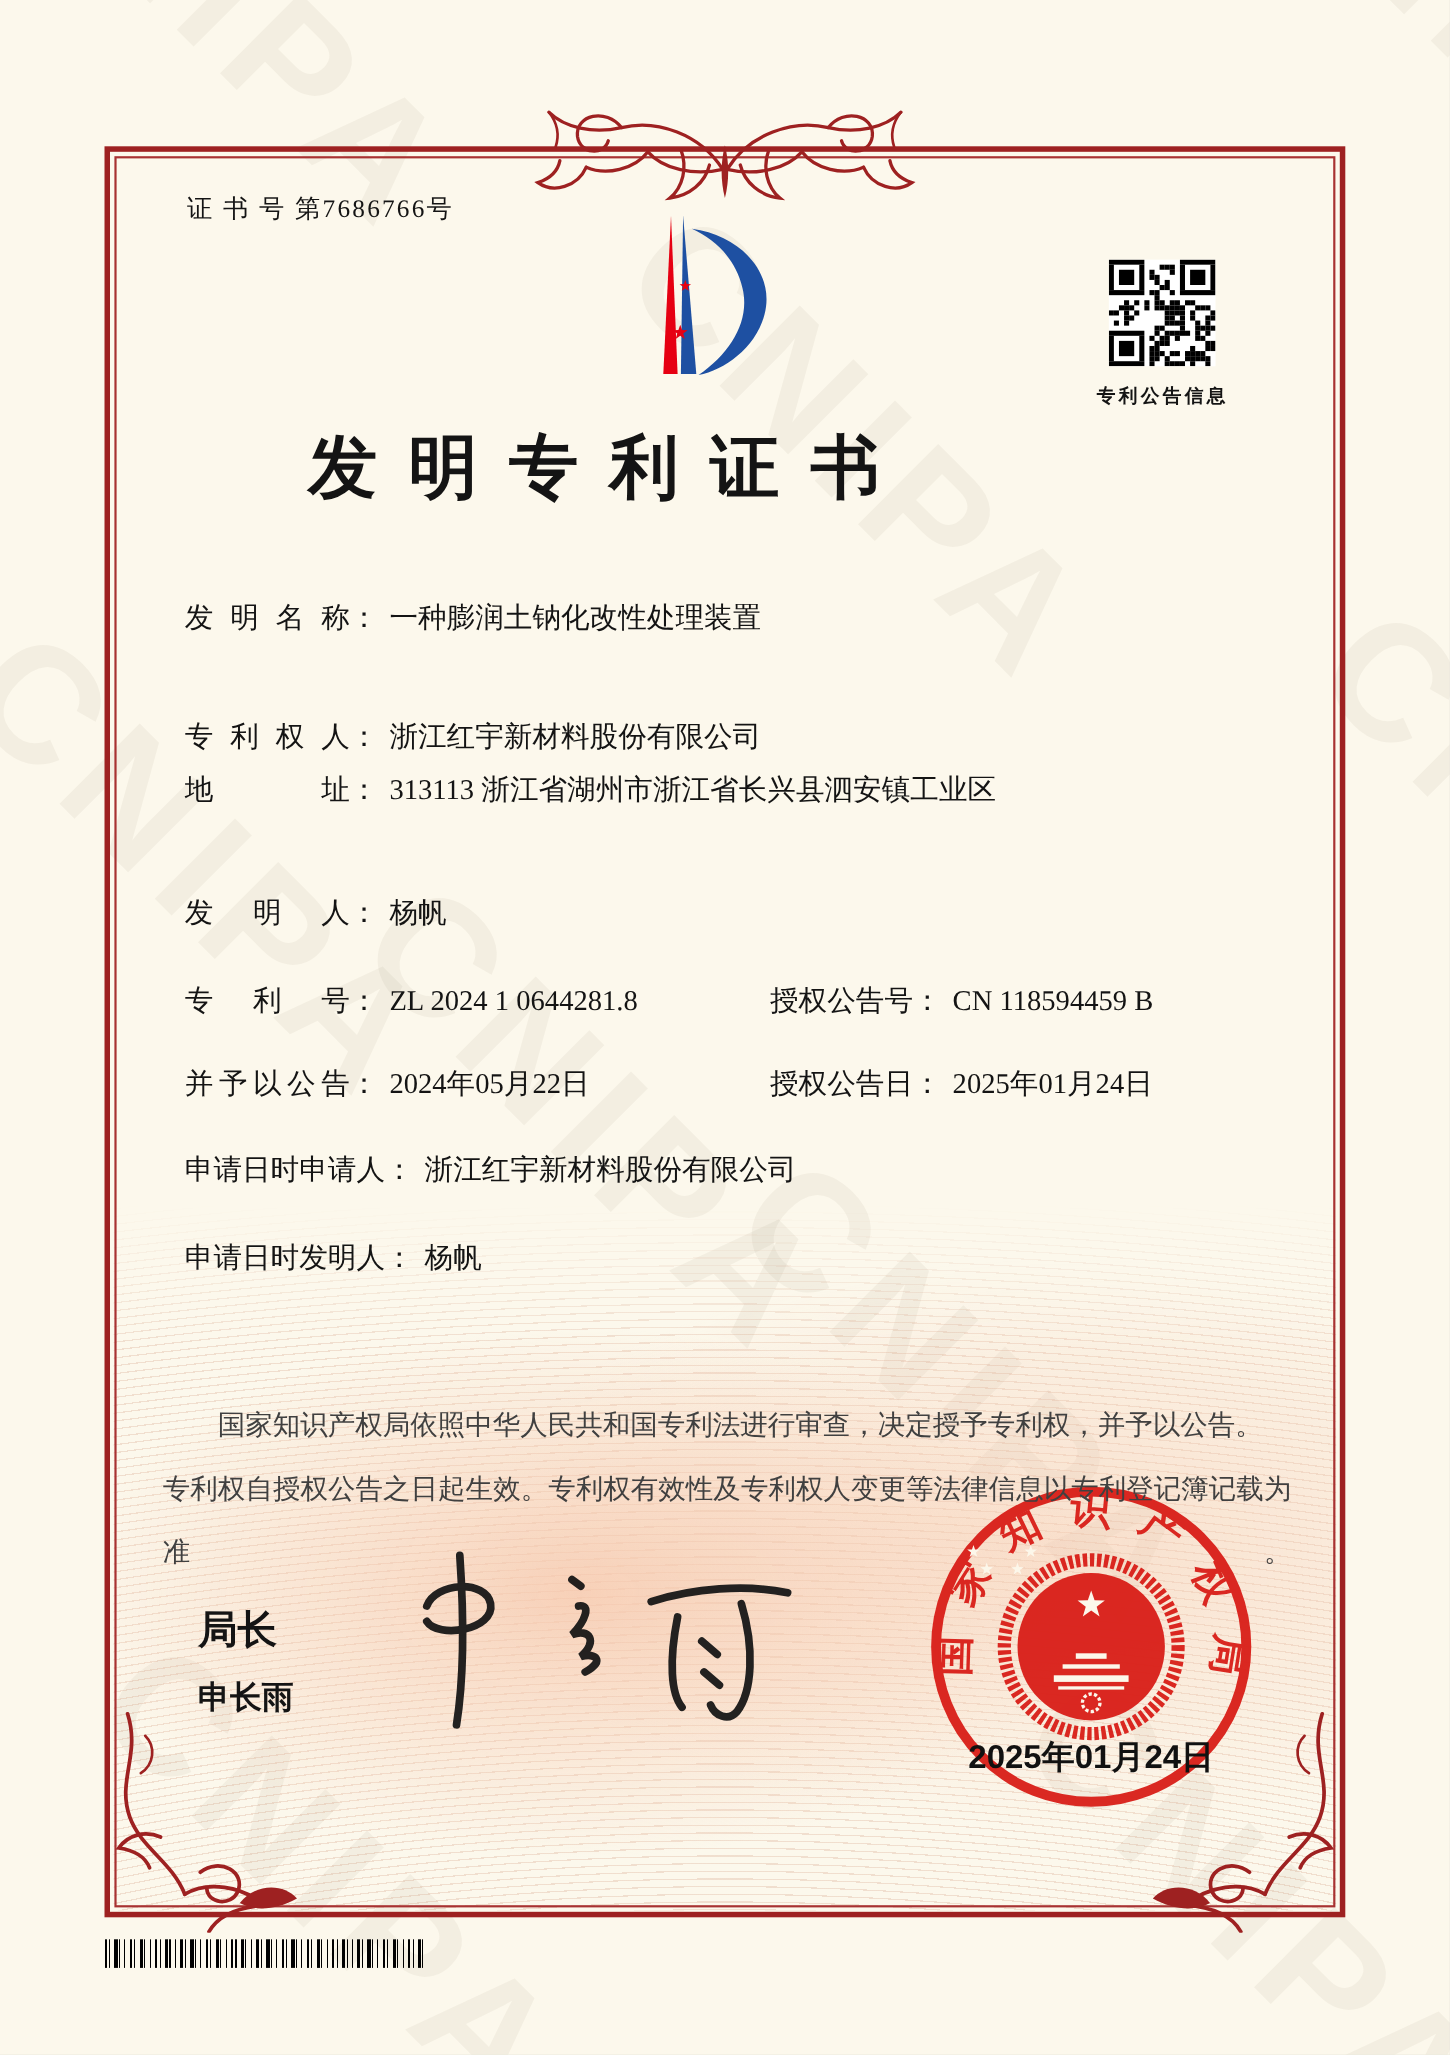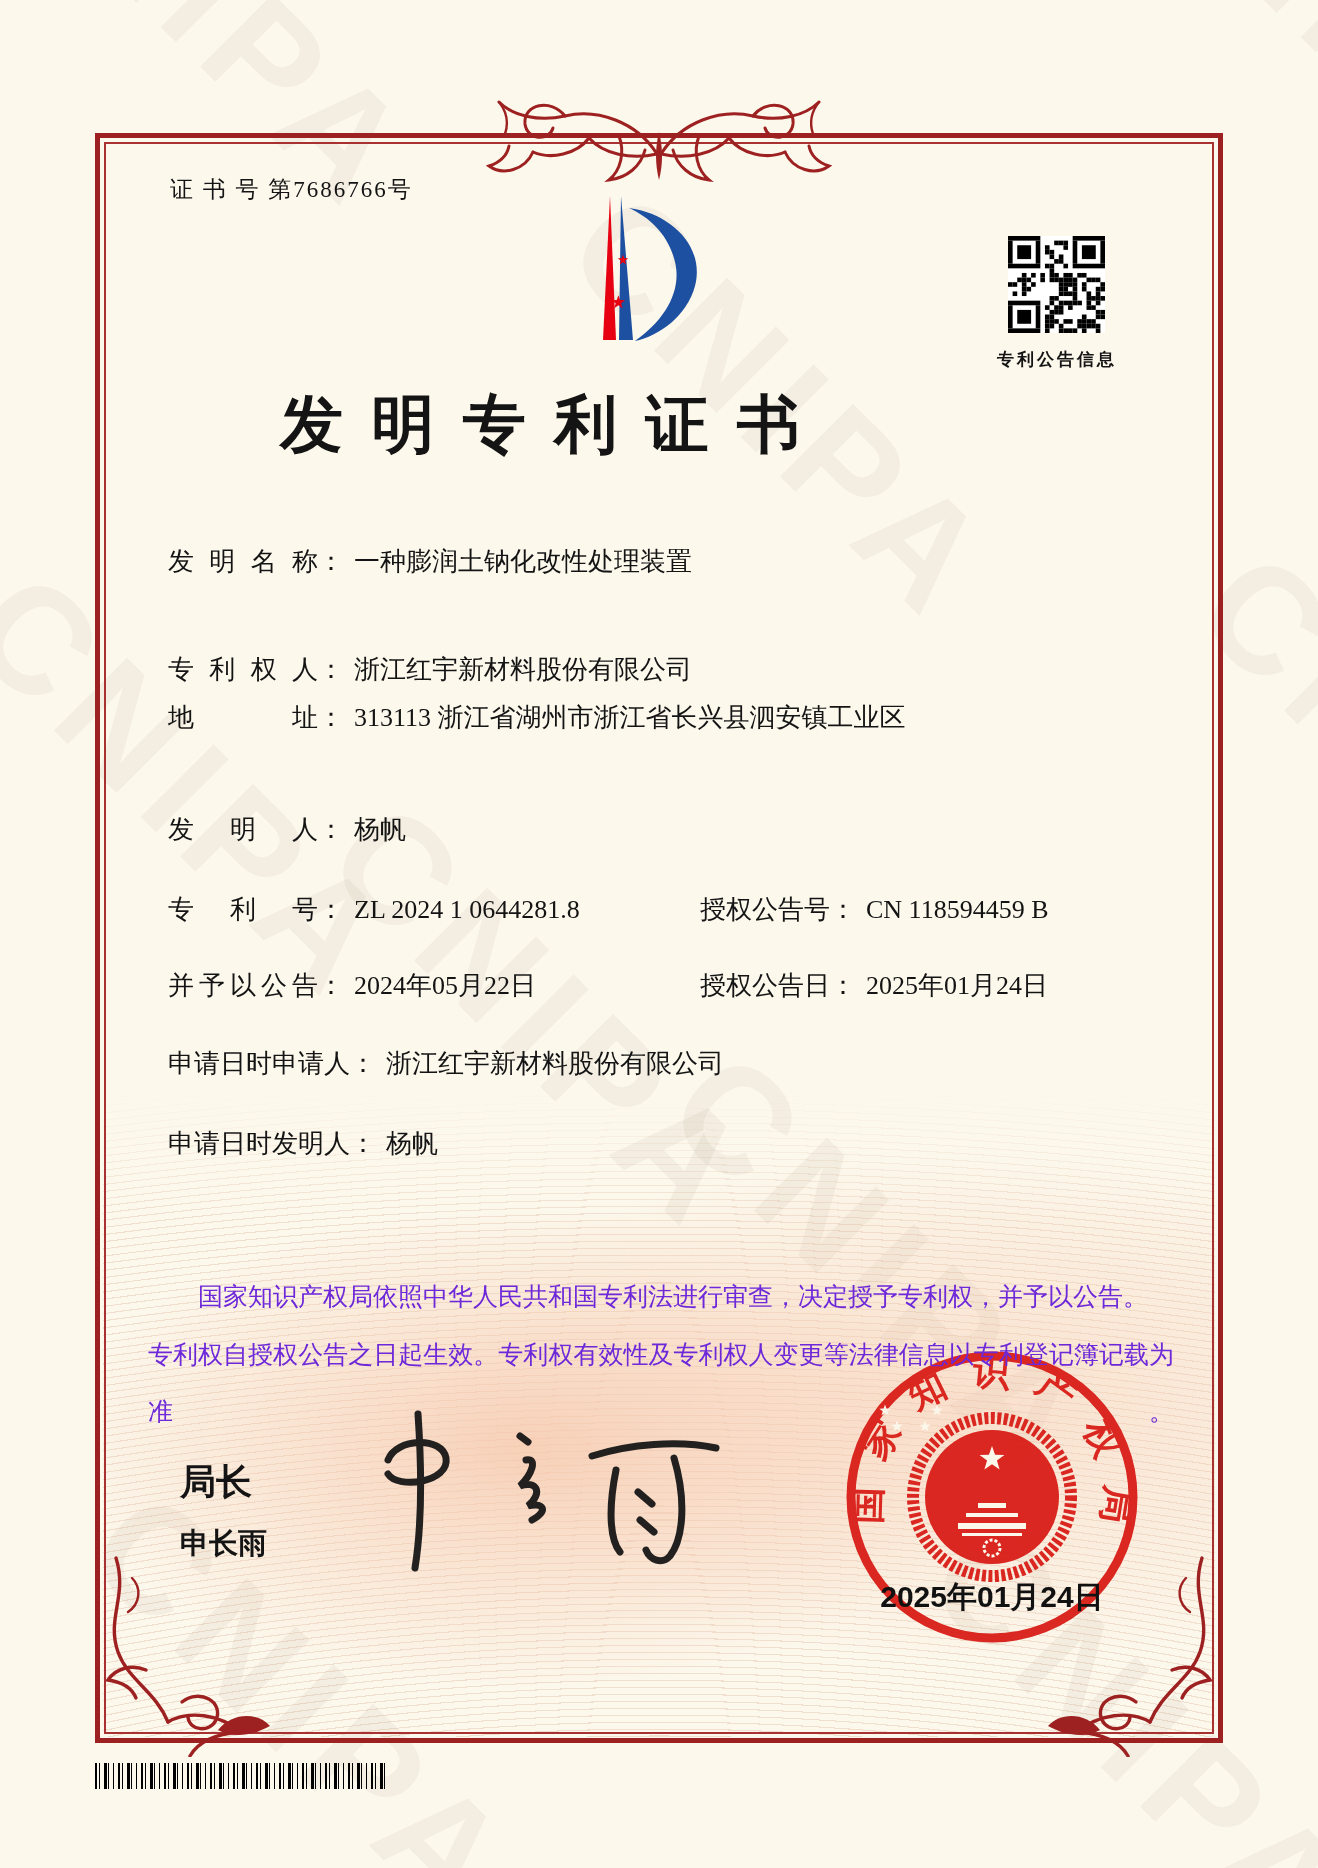--- a/index.html
+++ b/index.html
@@ -33,21 +33,21 @@
          font-weight:bold;letter-spacing:0.45em;text-indent:0.45em;z-index:3;padding-left:16px;}
   
   .row{position:absolute;left:168px;font-size:26px;white-space:nowrap;z-index:3;}
   .row.right{left:700px;}
   .lbl{display:inline-block;width:150px;text-align:justify;text-align-last:justify;vertical-align:bottom;}
   .row.wide .lbl{width:auto;text-align-last:auto;}
   .row.right .lbl{width:auto;text-align-last:auto;}
   .colon{margin-right:10px;}
   
   .statement{position:absolute;left:148px;top:1268px;width:1026px;font-size:25px;
-             line-height:2.3;z-index:4;color:#6d28d9;}
+             line-height:2.3;z-index:4;color:#404040;}
   .statement .l1{text-indent:2em;}
   .statement .l2{text-align:justify;text-align-last:justify;}
   
   .director-title{position:absolute;left:180px;top:1458px;font-size:36px;font-weight:600;
       font-family:"Liberation Sans","DejaVu Sans",sans-serif;z-index:3;}
   .director-name{position:absolute;left:180px;top:1524px;font-size:29px;font-weight:600;
       font-family:"Liberation Sans","DejaVu Sans",sans-serif;z-index:3;}
   .sig{position:absolute;left:330px;top:1398px;width:400px;height:195px;z-index:3;}
   
   .seal{position:absolute;left:842px;top:1347px;width:300px;height:300px;z-index:3;}

